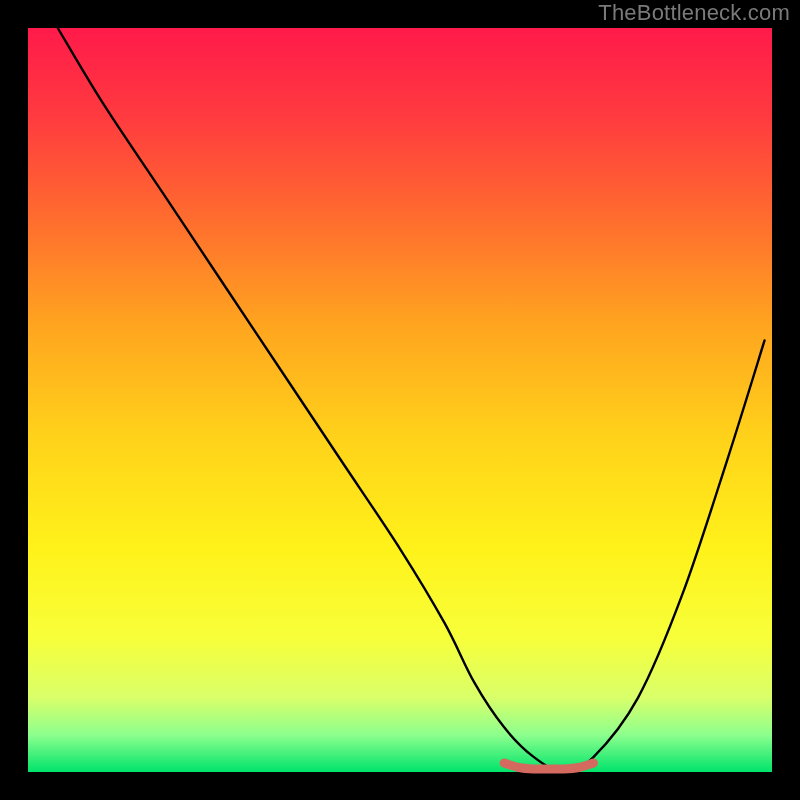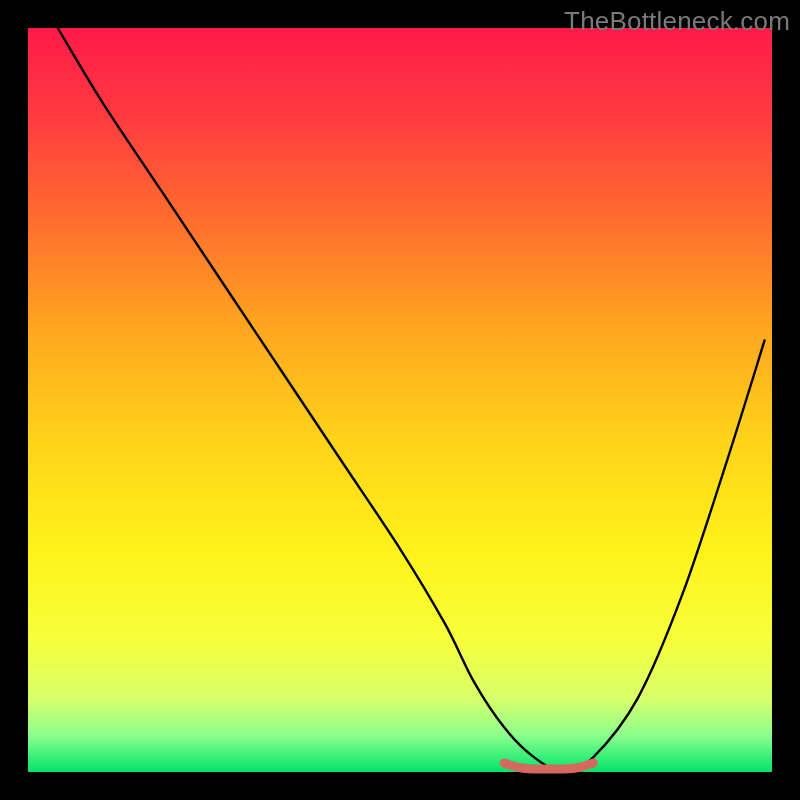--- a/index.html
+++ b/index.html
@@ -8,24 +8,24 @@
     background: #fff;
     font-family: Arial, Helvetica, sans-serif;
   }
   .container {
     width: 800px;
     height: 800px;
     position: relative;
   }
   .watermark {
     position: absolute;
-    top: 6px;
+    top: 0;
     right: 10px;
     color: #7a7a7a;
-    font-size: 26px;
+    font-size: 22px;
     font-weight: 500;
     letter-spacing: 0.2px;
     z-index: 10;
   }
   svg {
     display: block;
   }
 </style>
 </head>
 <body>

